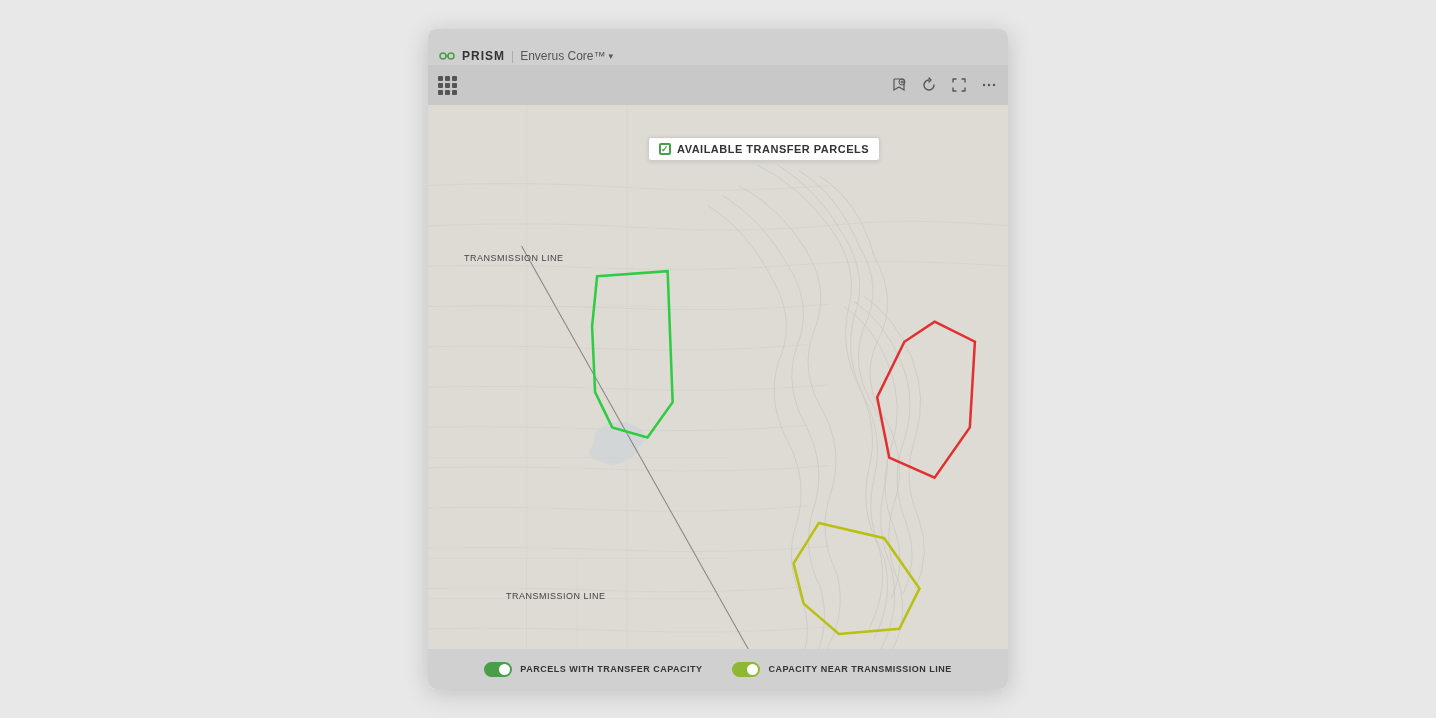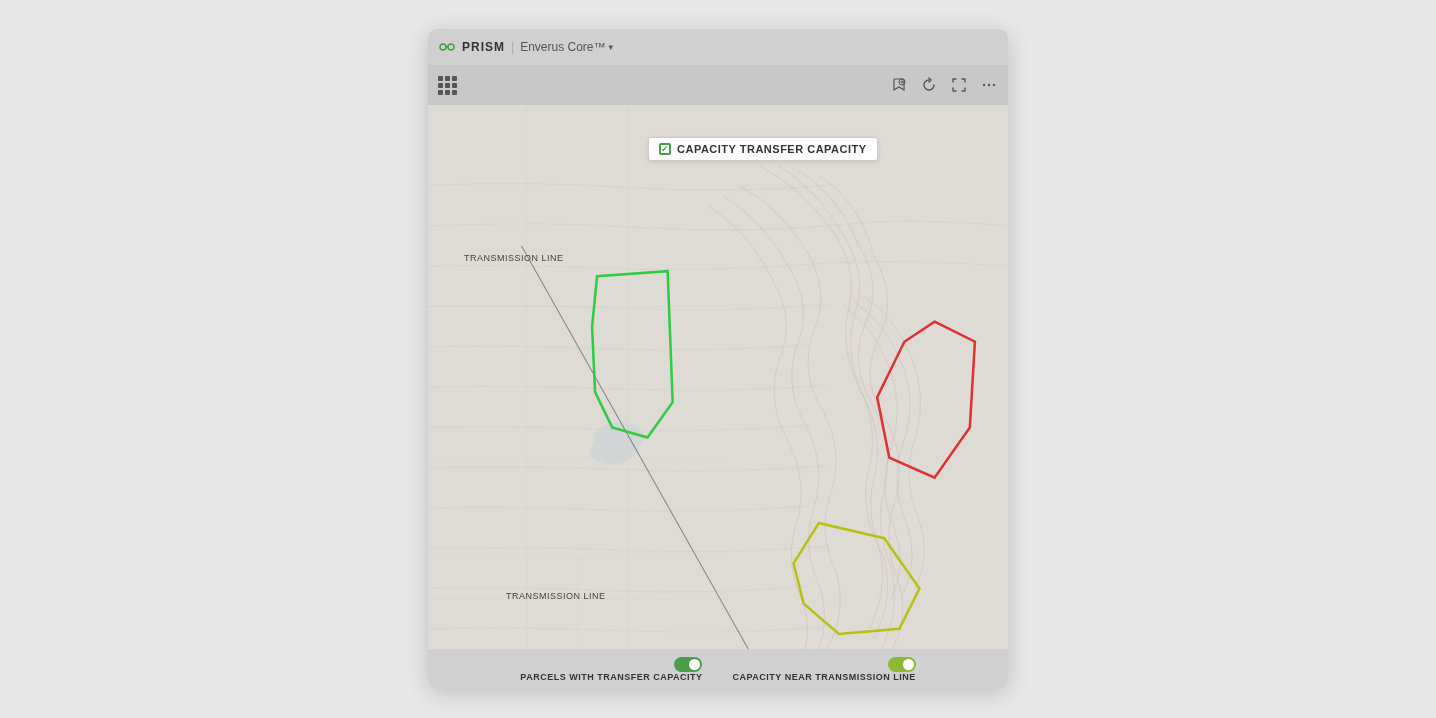--- a/index.html
+++ b/index.html
@@ -22,21 +22,21 @@
       display: flex;
       flex-direction: column;
       overflow: hidden;
     }
 
     
     .title-bar {
       height: 36px;
       background: #d0d0d0;
       display: flex;
-      align-items: center;
+      align-items: flex-end;
       padding: 0 10px;
       gap: 8px;
       flex-shrink: 0;
     }
     .title-bar-logo {
       display: flex;
       align-items: center;
       gap: 6px;
     }
     .logo-icon {
@@ -183,22 +183,22 @@
       height: 40px;
       background: #d0d0d0;
       display: flex;
       align-items: center;
       justify-content: center;
       gap: 30px;
       flex-shrink: 0;
     }
     .legend-item {
       display: flex;
-      align-items: flex-end;
-      flex-direction: column;
+      align-items: center;
+      gap: 8px;
     }
     .toggle-switch {
       width: 28px;
       height: 15px;
       border-radius: 8px;
       position: relative;
       flex-shrink: 0;
     }
     .toggle-switch.green {
       background: #4a9e4a;
@@ -347,21 +347,21 @@
 
       <polygon points="170,170 240,165 245,295 220,330 185,320 168,285 165,220" fill="none" stroke="#2ecc40" stroke-width="2.5"></polygon>
 
       <polygon points="505,215 545,235 540,320 505,370 460,350 448,290 475,235" fill="none" stroke="#e03030" stroke-width="2.5"></polygon>
 
       <polygon points="390,415 455,430 490,480 470,520 410,525 375,495 365,455" fill="none" stroke="#b8c010" stroke-width="2.5"></polygon>
     </svg>
 
     <div class="map-tooltip">
       <div class="tooltip-checkbox"></div>
-      <span>CAPACITY TRANSFER CAPACITY</span>
+      <span>AVAILABLE TRANSFER PARCELS</span>
     </div>
 
     <div class="map-label" style="top: 148px; left: 36px;">TRANSMISSION
 LINE</div>
 
     <div class="map-label" style="top: 486px; left: 78px;">TRANSMISSION
 LINE</div>
   </div>
 
   <div class="bottom-bar">

